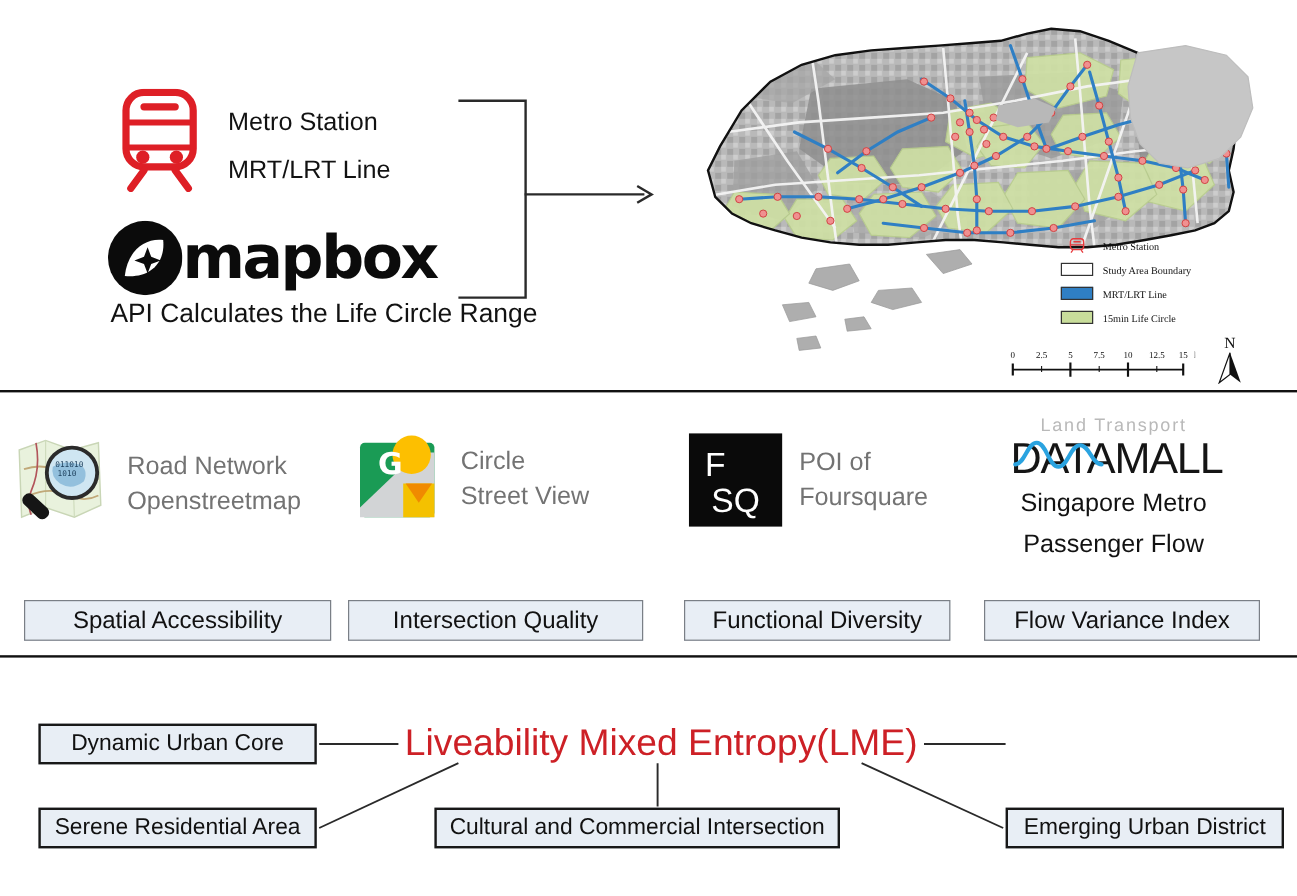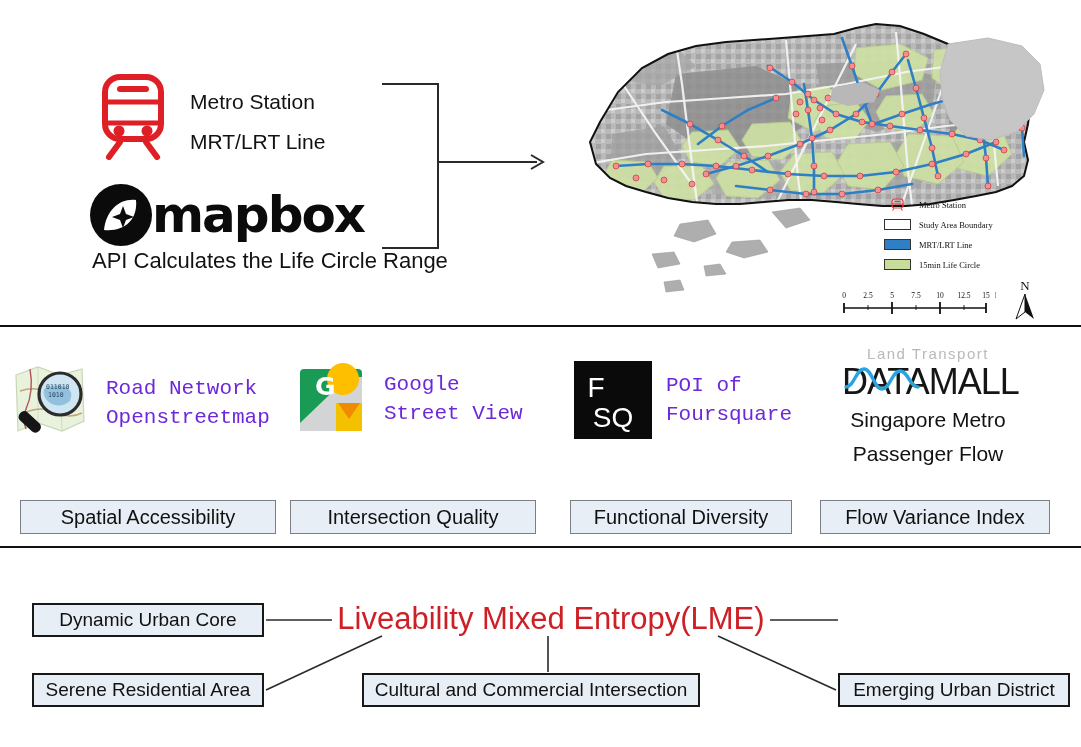--- a/index.html
+++ b/index.html
@@ -34,21 +34,21 @@
   .lg-swatch{width:27px;height:11px;border:1px solid #333;box-sizing:border-box;margin-right:8px;flex:0 0 auto;}
   .lg-text{font-family:"Liberation Serif", serif;font-size:8.5px;color:#111;white-space:nowrap;}
   .lg-train{width:27px;height:13px;margin-right:8px;flex:0 0 auto;}
 
   .scalebar{position:absolute;left:836px;top:290px;width:160px;height:26px;}
   .north{position:absolute;left:1008px;top:278px;width:34px;height:42px;}
 
   
   #sec2{top:327px;height:218px;}
   .src{position:absolute;display:flex;align-items:center;}
-  .src-txt{font-size:21px;line-height:29px;color:#6d28d9;white-space:nowrap;font-family:Liberation Mono, monospace;}
+  .src-txt{font-size:21px;line-height:29px;color:#737373;white-space:nowrap;}
   #src-osm{left:8px;top:34px;}
   #src-gsv{left:296px;top:34px;}
   #src-fsq{left:574px;top:34px;}
   #src-dm{left:832px;top:18px;flex-direction:column;align-items:center;}
 
   .osm-ico{width:88px;height:84px;margin-right:10px;flex:0 0 auto;}
   .gsv-ico{width:76px;height:76px;margin-right:12px;flex:0 0 auto;}
   .fsq-ico{width:78px;height:78px;margin-right:14px;flex:0 0 auto;}
   .dm-ico{width:192px;height:56px;}
   .dm-txt{font-size:21px;line-height:30px;color:#121212;text-align:center;white-space:nowrap;margin-top:4px;}
@@ -372,21 +372,21 @@
   <div class="src" id="src-gsv">
     <svg class="gsv-ico" viewBox="0 0 76 76">
       <rect x="4" y="8" width="62" height="62" rx="4" fill="#1a9b55"></rect>
       <path d="M4 62 L52 16 L66 16 L66 70 L4 70 Z" fill="#d2d4d6"></path>
       <path d="M40 42 L66 42 L66 70 L40 70 Z" fill="#f4c100"></path>
       <path d="M42 42 L64 42 L53 58 Z" fill="#f08a00"></path>
       <circle cx="47" cy="18" r="16" fill="#fdbf00"></circle>
       <text x="19" y="34" font-family="DejaVu Sans, sans-serif" font-size="25" font-weight="700" fill="#ffffff">G</text>
     </svg>
     <div>
-      <div class="src-txt">Google</div>
+      <div class="src-txt">Circle</div>
       <div class="src-txt">Street View</div>
     </div>
   </div>
 
   <div class="src" id="src-fsq">
     <svg class="fsq-ico" viewBox="0 0 78 78">
       <rect x="0" y="0" width="78" height="78" fill="#0a0a0a"></rect>
       <text x="22" y="36" font-family="Liberation Sans, sans-serif" font-size="28" fill="#ffffff" text-anchor="middle">F</text>
       <text x="39" y="66" font-family="Liberation Sans, sans-serif" font-size="28" fill="#ffffff" text-anchor="middle">SQ</text>
     </svg>

